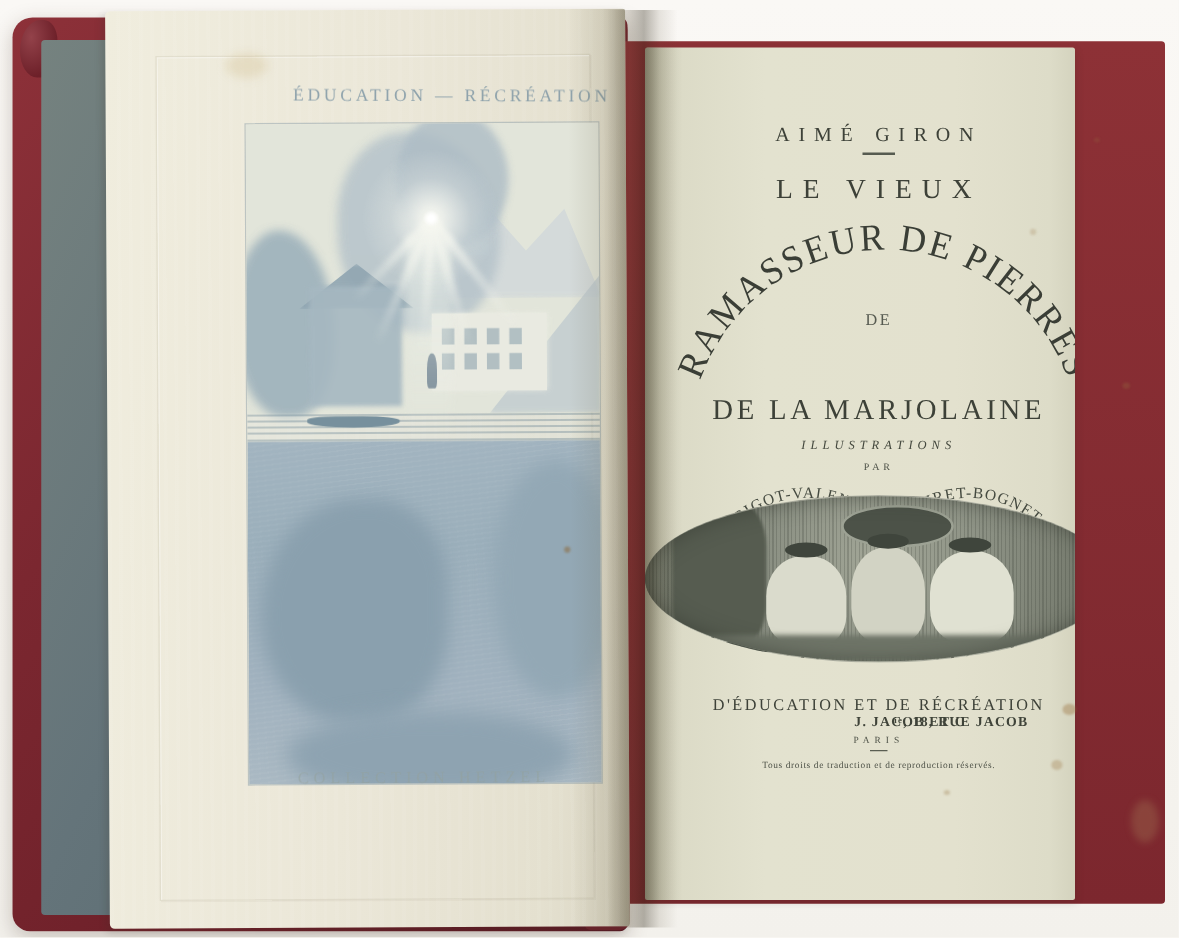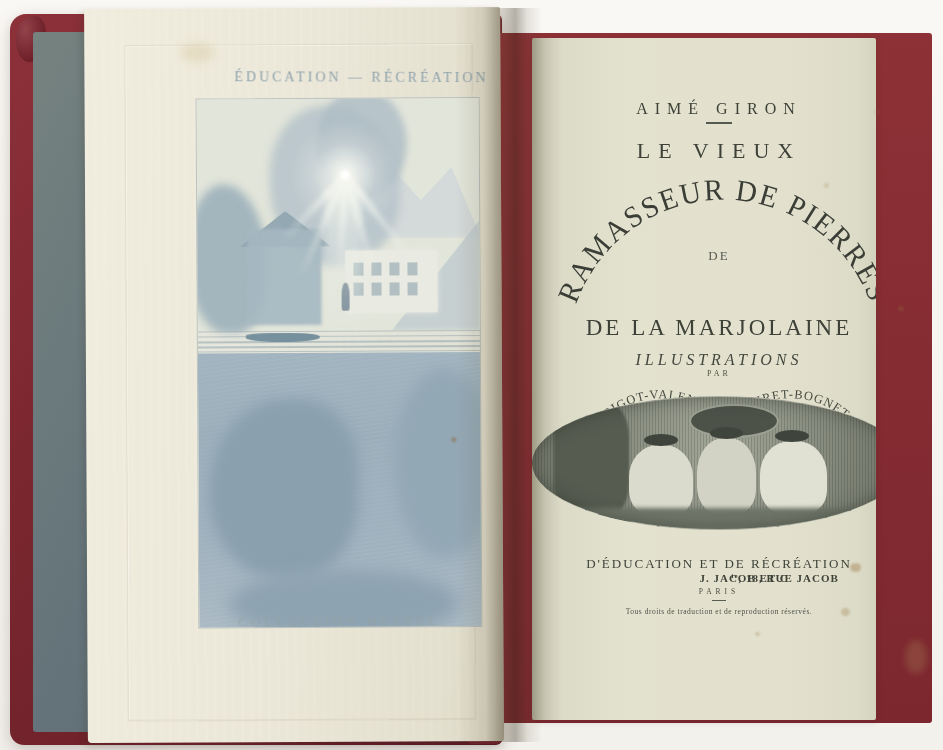--- a/index.html
+++ b/index.html
@@ -63,37 +63,37 @@
   .g-ray.r1{transform:rotate(-38deg);} .g-ray.r2{transform:rotate(-16deg);} .g-ray.r3{transform:rotate(4deg);}
   .g-ray.r4{transform:rotate(24deg);} .g-ray.r5{transform:rotate(44deg);height:90px;}
   .g-fall{left:128px;top:90px;width:36px;height:166px;filter:blur(3px);
     background:linear-gradient(180deg,rgba(235,240,233,.7),rgba(235,240,233,.15) 70%,rgba(235,240,233,0));}
 
   
   .gutter{left:486px;top:8px;width:56px;height:734px;pointer-events:none;
     background:linear-gradient(90deg,rgba(0,0,0,0) 0%,rgba(75,63,38,.22) 32%,rgba(45,38,20,.34) 52%,rgba(75,63,38,.12) 74%,rgba(0,0,0,0) 100%);}
 
   
-  .page-right{left:532px;top:38px;width:344px;height:682px;border-radius:2px;overflow:hidden;
+  .page-right{left:516px;top:38px;width:344px;height:682px;border-radius:2px;overflow:hidden;
     background:linear-gradient(90deg,#cccdb7 0%,#dbdac6 6%,#e3e2cf 28%,#e3e1ce 72%,#dddcc8 94%,#d4d3be 100%);
     box-shadow:1px 2px 6px rgba(60,50,40,.15);}
   .rp-gutter-shade{left:0;top:0;width:30px;height:100%;background:linear-gradient(90deg,rgba(62,52,28,.28),rgba(62,52,28,.10) 45%,rgba(0,0,0,0));}
   .rp-col{left:0;top:0;width:374px;height:682px;color:#3d4138;}
   .rp-col > div{left:0;width:374px;text-align:center;white-space:nowrap;}
   .rp-author{top:62px;font-size:16px;letter-spacing:7px;}
   .rp-rule1{top:84px;left:174px !important;width:26px !important;height:2px;background:#565b50;}
   .rp-title1{top:100px;font-size:22px;letter-spacing:8px;}
   .arc-title-svg{left:14px;top:112px;}
   .names-svg{left:44px;top:332px;}
   .arc-title-svg text,.names-svg text{font-family:"Liberation Serif","DejaVu Serif",serif;}
   .rp-suivi{top:181px;font-size:10px;letter-spacing:4px;color:#4a4e44;}
   .rp-de{top:210px;font-size:13px;letter-spacing:2px;color:#565a50;}
   .rp-title2a{top:242px;font-size:23px;letter-spacing:5px;}
   .rp-title2b{top:277px;font-size:23px;letter-spacing:3px;}
-  .rp-illus{top:313px;font-size:16px;letter-spacing:4px;font-style:italic;color:#44483e;}
+  .rp-illus{top:313px;font-size:10px;letter-spacing:4px;font-style:italic;color:#44483e;}
   .rp-par{top:331px;font-size:8px;letter-spacing:3px;color:#50544a;}
   .rp-et{top:363px;left:164px !important;width:20px !important;font-size:8px;letter-spacing:1px;transform:rotate(8deg);color:#4a4e44;}
   .rp-biblio{top:498px;font-size:16px;letter-spacing:5px;}
   .rp-educ{top:518px;font-size:13px;letter-spacing:2px;}
   .rp-hetzel{top:534px;font-size:11px;letter-spacing:1px;font-weight:bold;color:#3f4339;}
   .rp-hetzel sup{font-size:7px;position:static;padding-left:32px;}
   .rp-paris{top:549px;font-size:7.5px;letter-spacing:4px;color:#4a4e44;}
   .rp-rule2{top:562px;left:180px !important;width:14px !important;height:1px;background:#5a5e52;}
   .rp-rights{top:569px;font-size:7.5px;letter-spacing:.5px;color:#4c5046;}
 

